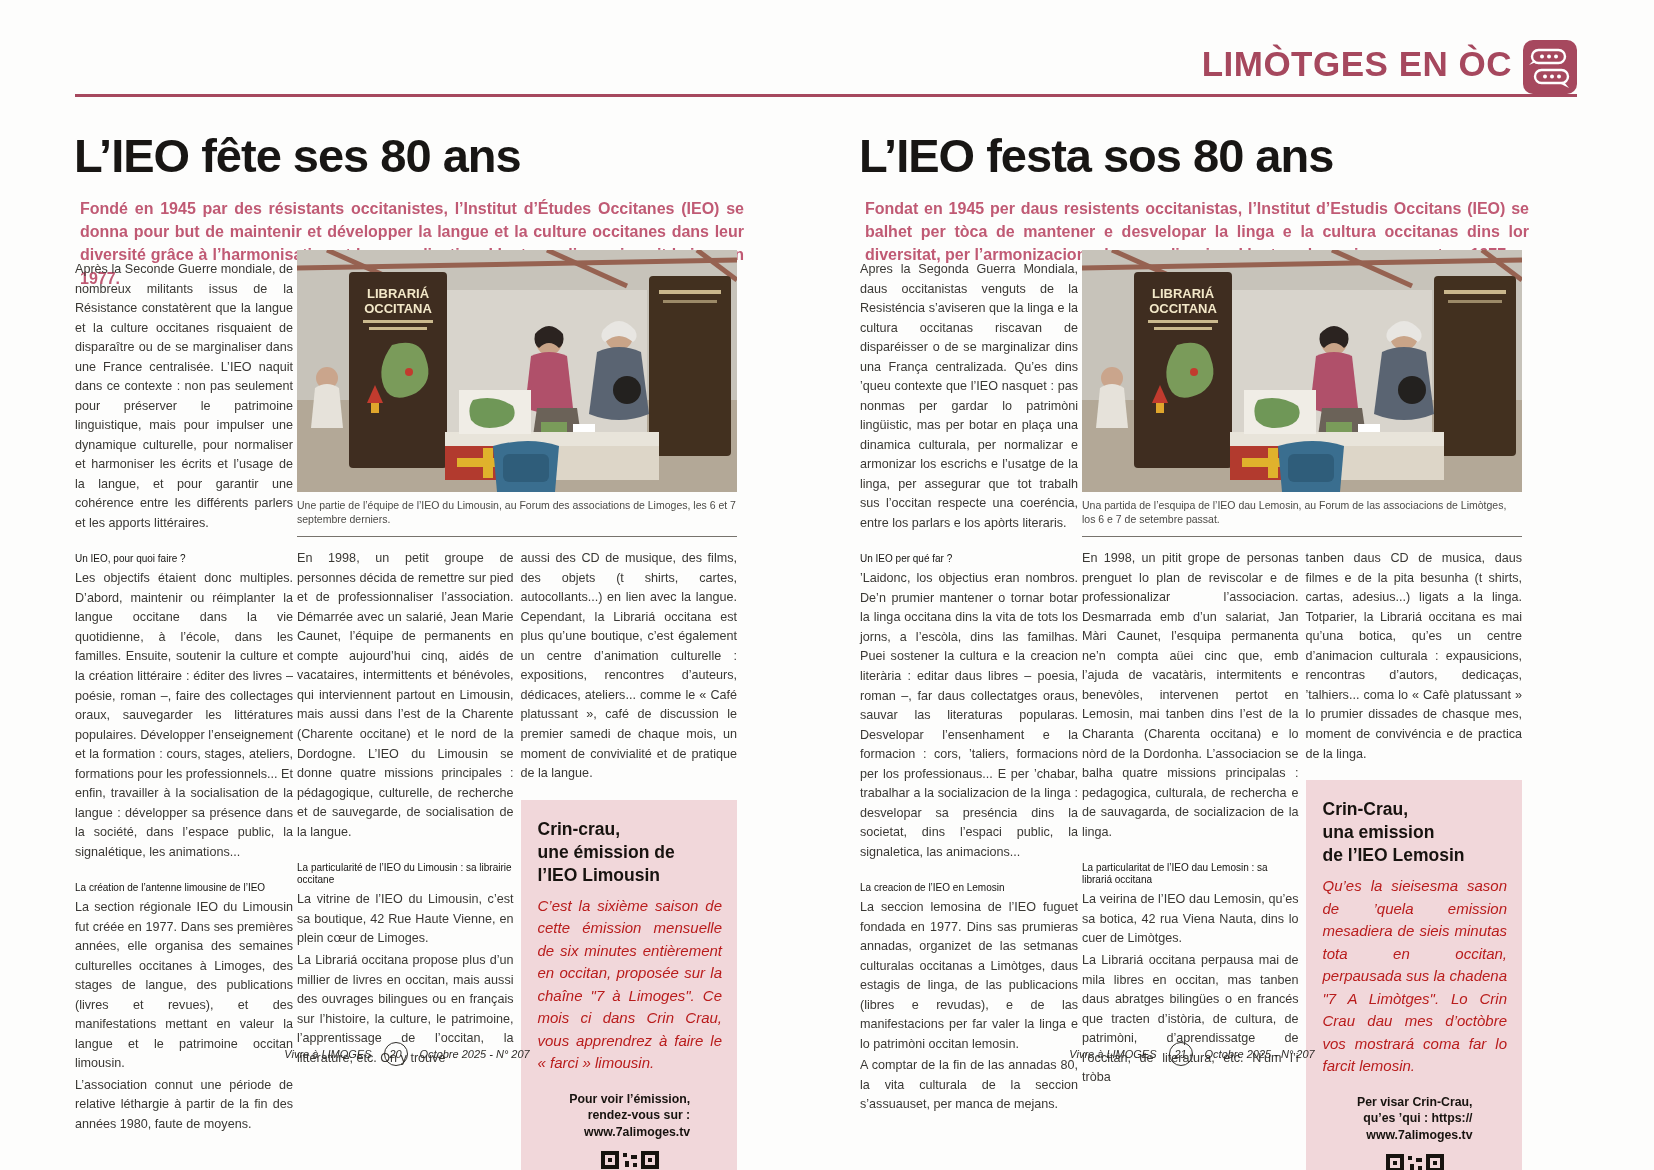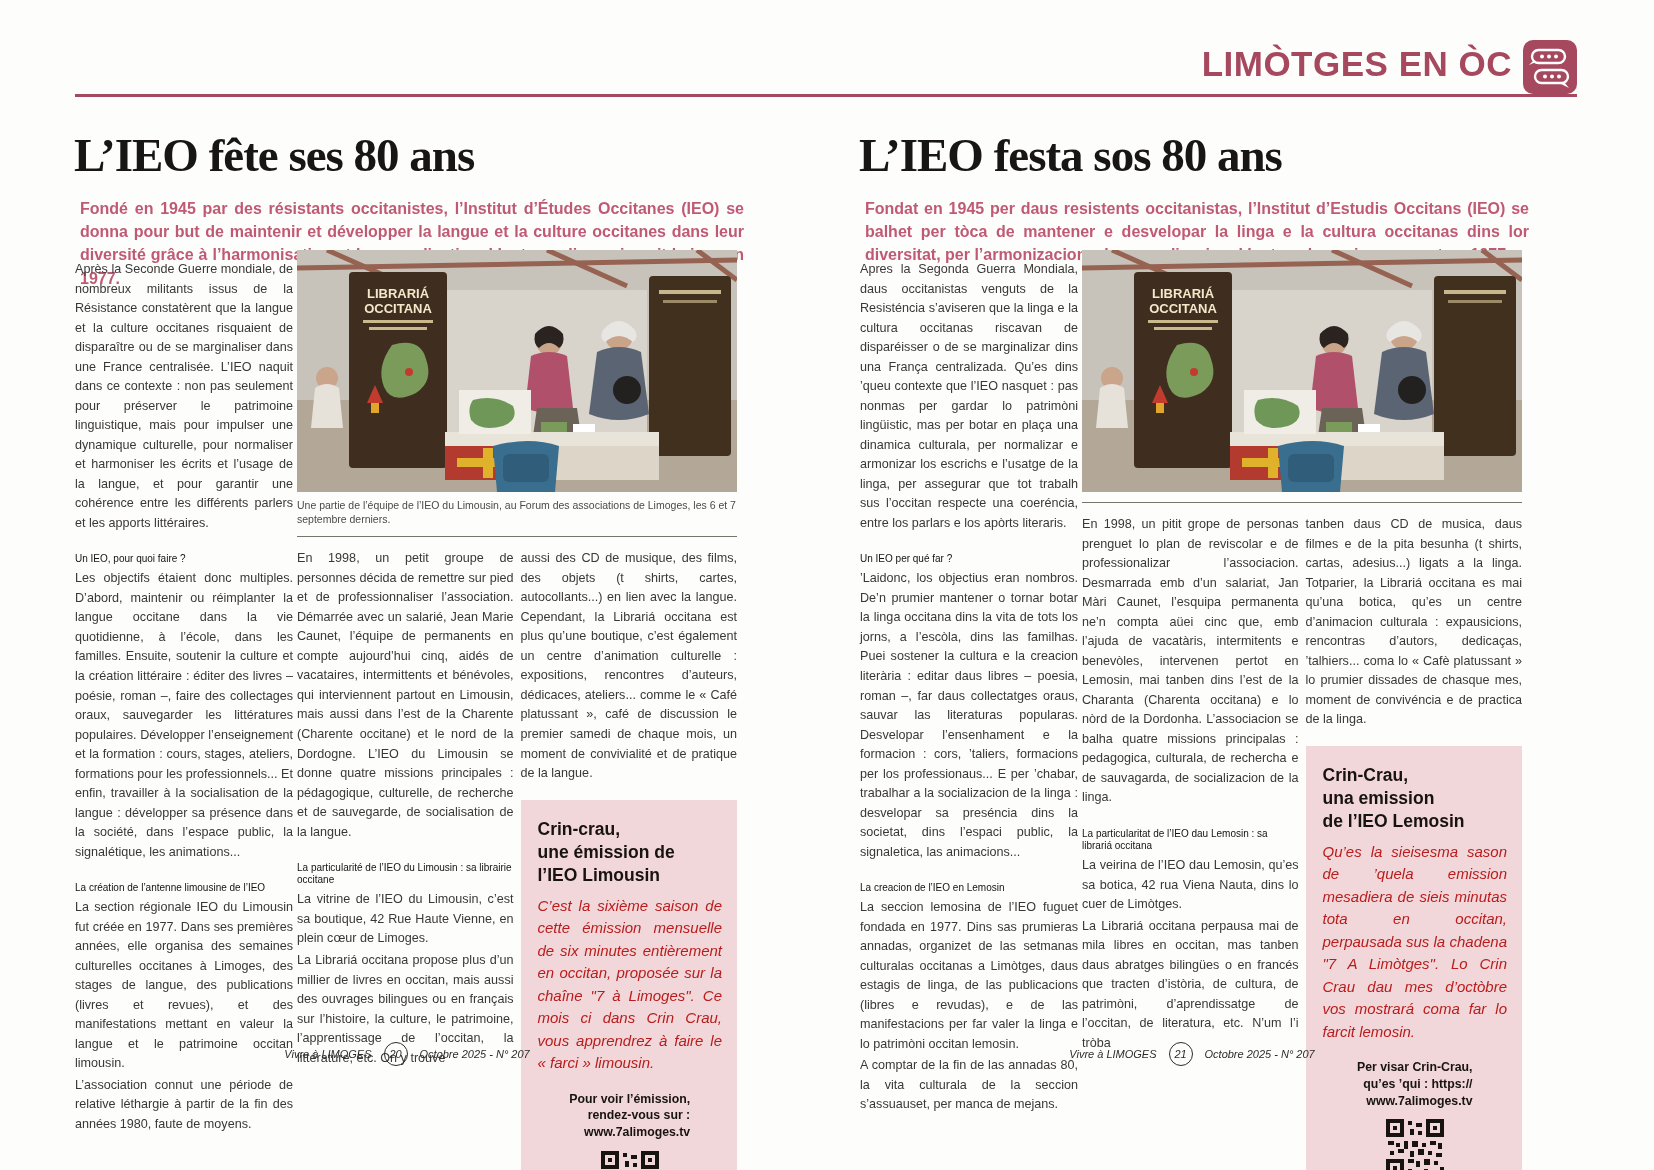--- a/index.html
+++ b/index.html
@@ -8,21 +8,21 @@
   
   .masthead-title{position:absolute;top:44px;right:142px;font-size:35px;font-weight:800;
                   letter-spacing:.5px;color:#a6485e;white-space:nowrap;}
   .masthead-icon{position:absolute;top:40px;right:77px;width:54px;height:54px;}
   .masthead-rule{position:absolute;top:94px;left:75px;width:1502px;height:3px;background:#a6485e;}
   
   .page{position:absolute;top:0;width:785px;height:1170px;}
   .page.left{left:0;}
   .page.right{left:785px;}
   .page-title{position:absolute;left:74px;top:128px;width:664px;margin:0;
-              font-size:47px;font-weight:800;letter-spacing:-1px;color:#181614;font-family:Liberation Serif, serif;}
+              font-size:47px;font-weight:800;letter-spacing:-1px;color:#181614;}
   .intro{position:absolute;left:80px;top:197px;width:664px;margin:0;
          font-size:16px;line-height:1.45;font-weight:bold;color:#c05a74;text-align:justify;}
   .col1{position:absolute;left:75px;top:260px;width:218px;}
   .photo-block{position:absolute;left:297px;top:250px;width:440px;}
   .body-text{margin:0 0 0 0;font-size:12.6px;line-height:1.55;text-align:justify;color:#3a3834;}
   .body-text + .body-text{margin-top:2px;}
   .sec-heading{margin:20px 0 4px 0;font-size:10px;line-height:1.22;font-weight:400;color:#14120f;}
   .photo-frame{width:440px;height:242px;display:block;}
   .caption{margin:6px 0 0 0;font-size:10.5px;line-height:1.35;color:#4c4a46;}
   .thin-rule{margin:10px 0 12px 0;height:1px;background:#77736d;border:0;}
@@ -258,20 +258,21 @@
             <rect x="160" y="208" width="62" height="9"></rect>
           </g>
         <rect x="258" y="196" width="104" height="34" fill="#ddd6c8"></rect>
         <rect x="162" y="140" width="72" height="44" fill="#f0ede6"></rect>
         <path d="M176 150 q22 -6 40 6 q6 14 -10 20 q-22 6 -32 -6 q-4 -12 2 -20z" fill="#6f9757"></path>
         <rect x="244" y="172" width="26" height="10" fill="#7a9b5a"></rect>
           <rect x="276" y="174" width="22" height="8" fill="#fff"></rect>
         <path d="M196 196 q36 -10 66 0 l-4 46 h-58 z" fill="#3a6e8f"></path>
         <rect x="206" y="204" width="46" height="28" rx="6" fill="#2f5d7a"></rect>
       </svg>
+      <p class="caption">Una partida de l’esquipa de l’IEO dau Lemosin, au Forum de las associacions de Limòtges, los 6 e 7 de setembre passat.</p>
       <div class="thin-rule"></div>
       <div class="two-col">
         <div class="tc">
           <p class="body-text">En 1998, un pitit grope de personas prenguet lo plan de reviscolar e de professionalizar l’associacion. Desmarrada emb d’un salariat, Jan Màri Caunet, l’esquipa permanenta ne’n compta aüei cinc que, emb l’ajuda de vacatàris, intermitents e benevòles, intervenen pertot en Lemosin, mai tanben dins l’est de la Charanta (Charenta occitana) e lo nòrd de la Dordonha. L’associacion se balha quatre missions principalas : pedagogica, culturala, de rechercha e de sauvagarda, de socializacion de la linga.</p>
           <h3 class="sec-heading">La particularitat de l’IEO dau Lemosin : sa librariá occitana</h3>
           <p class="body-text">La veirina de l’IEO dau Lemosin, qu’es sa botica, 42 rua Viena Nauta, dins lo cuer de Limòtges.</p>
           <p class="body-text">La Librariá occitana perpausa mai de mila libres en occitan, mas tanben daus abratges bilingües o en francés que tracten d’istòria, de cultura, de patrimòni, d’aprendissatge de l’occitan, de literatura, etc. N’um l’i tròba</p>
         </div>
         <div class="tc">
           <p class="body-text">tanben daus CD de musica, daus filmes e de la pita besunha (t shirts, cartas, adesius...) ligats a la linga. Totparier, la Librariá occitana es mai qu’una botica, qu’es un centre d’animacion culturala : expausicions, rencontras d’autors, dedicaças, ’talhiers... coma lo « Cafè platussant » lo prumier dissades de chasque mes, moment de convivéncia e de practica de la linga.</p>

